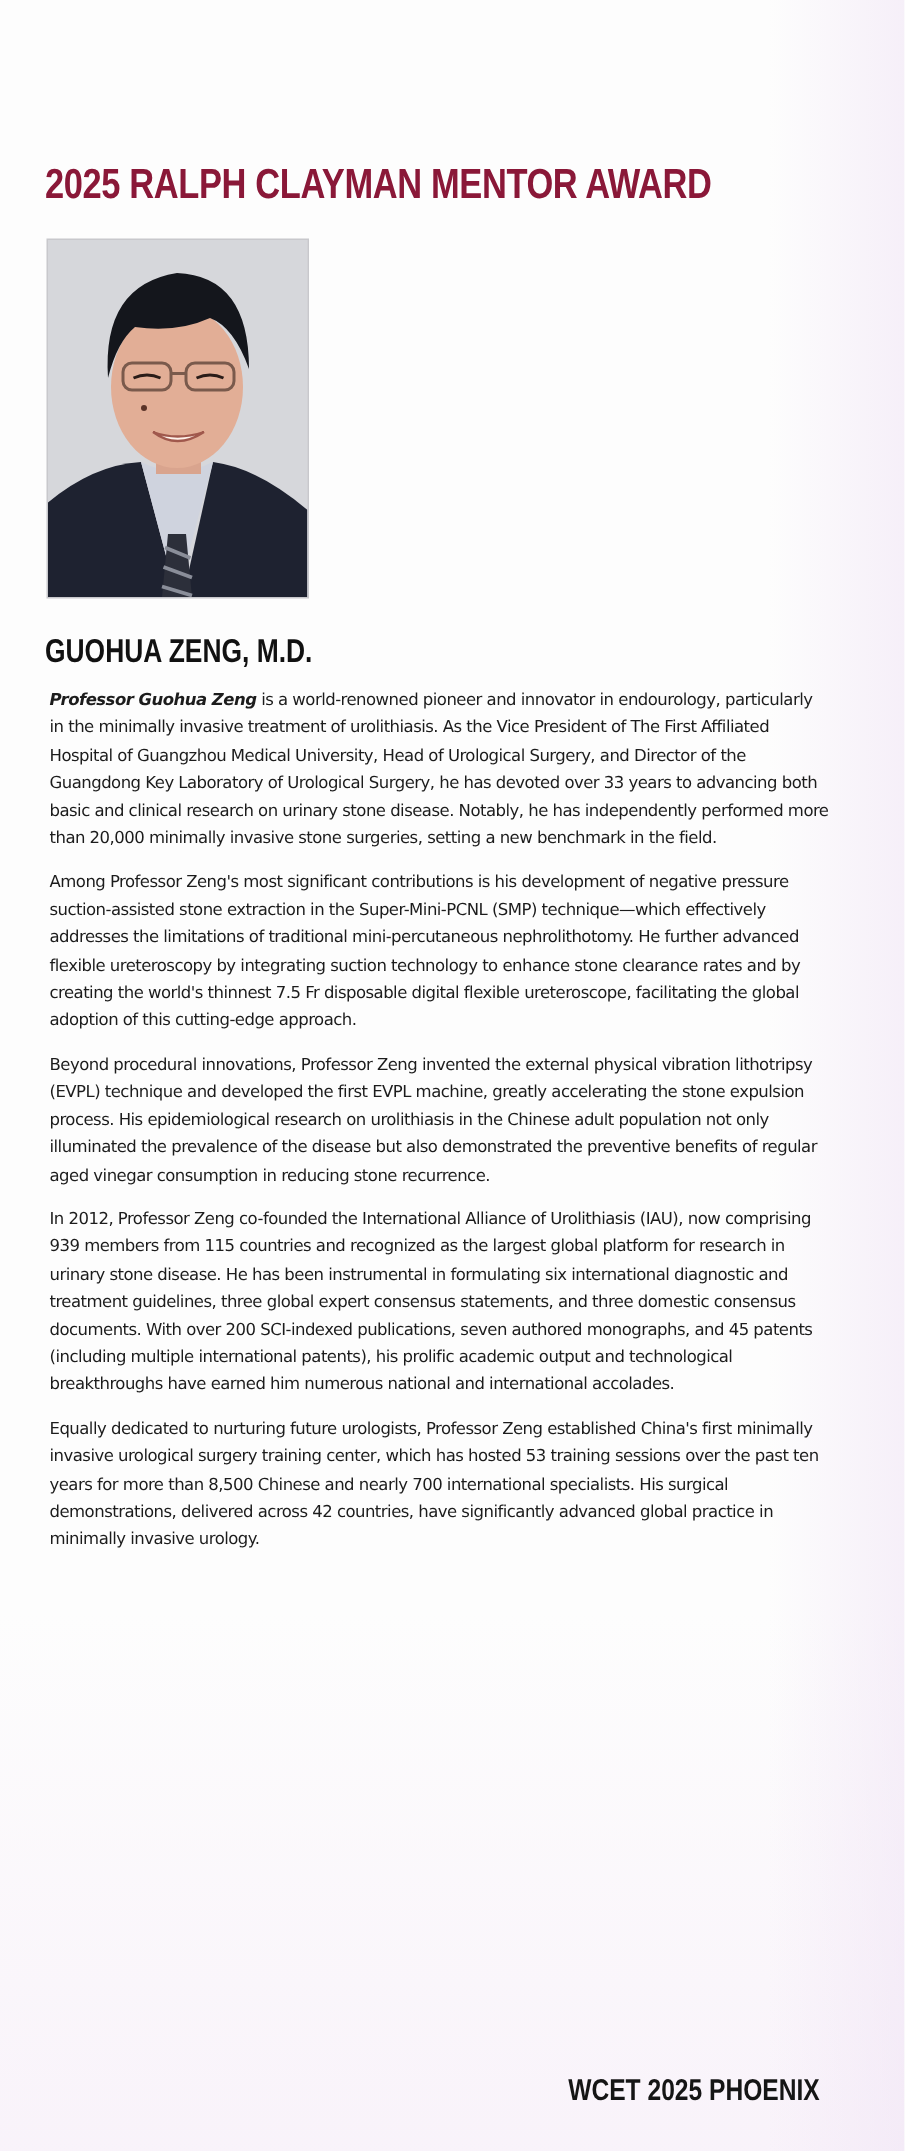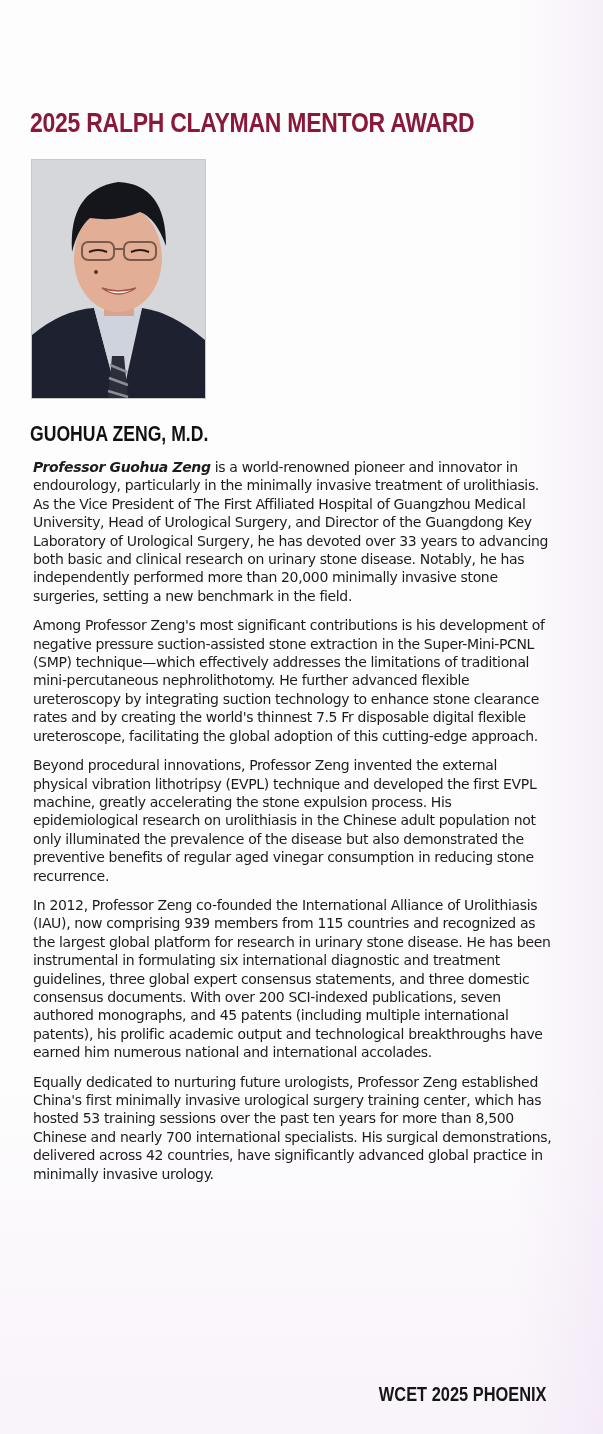--- a/index.html
+++ b/index.html
@@ -60,21 +60,21 @@
       transform: scaleX(0.80);
       transform-origin: left center;
       white-space: nowrap;
     }
     .bio {
       position: absolute;
       left: 33px;
       top: 458px;
       width: 520px;
       font-family: "DejaVu Sans", sans-serif;
-      font-size: 14px;
+      font-size: 11px;
       line-height: 18.4px;
       letter-spacing: -0.35px;
       color: #1c1c1c;
     }
     .bio p {
       margin: 0 0 11px 0;
     }
     .bio .lead {
       font-weight: bold;
       font-style: italic;

